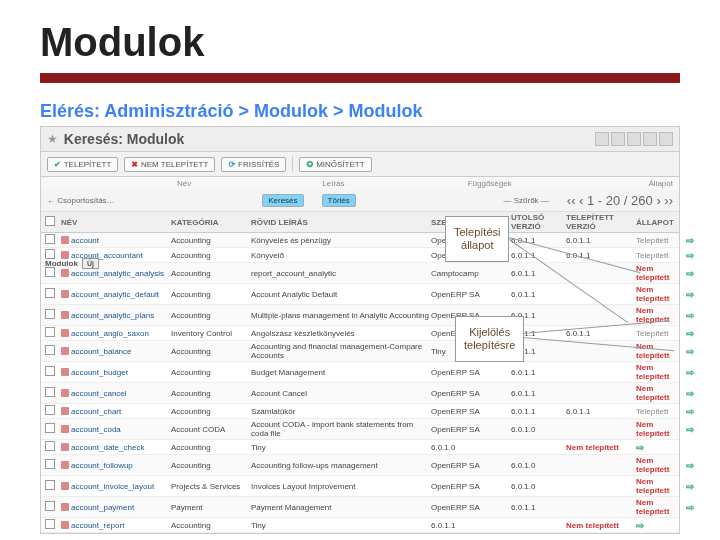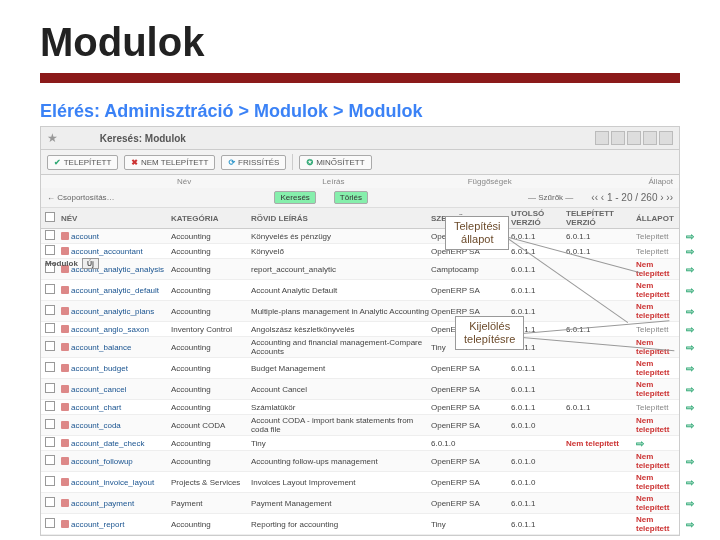--- a/index.html
+++ b/index.html
@@ -4,50 +4,50 @@
 <style>
   * { margin: 0; padding: 0; box-sizing: border-box; }
   body { font-family: Arial, sans-serif; background: #fff; width: 720px; height: 540px; position: relative; overflow: hidden; }
   .slide { padding: 20px 40px; }
   .title { font-size: 40px; font-weight: bold; color: #222; margin-bottom: 8px; }
   .redbar { height: 10px; background: #8b1a1a; margin-bottom: 18px; }
   .breadcrumb { font-size: 18px; font-weight: bold; color: #3b82f6; margin-bottom: 4px; }
   .app { border: 1px solid #ccc; background: #f7f7f7; font-size: 9px; color: #333; }
   .searchbar { display: flex; align-items: center; background: #eee; border-bottom: 1px solid #ccc; padding: 4px 6px; gap: 6px; }
   .star { color: #999; font-size: 12px; }
-  .searchbar .lbl { font-size: 10px; color: #555; font-weight: bold; margin-left: 36px; }
+  .searchbar .lbl { font-size: 14px; color: #555; font-weight: bold; }
   .toolbar-icons { margin-left: auto; display: flex; gap: 2px; }
   .toolbar-icons span { width: 14px; height: 14px; background: #ddd; border: 1px solid #bbb; }
   .filterbar { display: flex; align-items: center; gap: 6px; padding: 4px 6px; background: #f2f2f2; border-bottom: 1px solid #ccc; }
   .filterbtn { display: flex; align-items: center; gap: 3px; padding: 2px 6px; background: #fafafa; border: 1px solid #aaa; border-radius: 2px; font-size: 8px; color: #555; }
   .filterbtn .tick { color: #3a7; font-weight: bold; }
   .filterbtn .cross { color: #c33; font-weight: bold; }
   .filterbtn .ref { color: #39c; font-weight: bold; }
   .spacer { flex: 1; }
   .field-lbl { font-size: 8px; color: #666; }
   .header-cols { display: flex; justify-content: space-between; padding: 2px 6px; background: #f7f7f7; color: #888; font-size: 8px; }
   .header-cols span { flex: 1; }
   .controls { display: flex; align-items: center; gap: 18px; padding: 3px 6px; background: #f4f4f4; border-bottom: 1px solid #ddd; }
-  .btn-sm { padding: 1px 5px; background: #86efac; border: 1px solid #aaa; font-size: 8px; border-radius: 2px; }
-  .pager { font-size: 10px; color: #666; }
+  .btn-sm { padding: 1px 5px; background: #7dd3fc; border: 1px solid #aaa; font-size: 8px; border-radius: 2px; }
+  .pager { font-size: 13px; color: #666; }
   .sidebar-col { position: absolute; left: 45px; top: 258px; font-size: 8px; color: #555; }
   .sidebar-col .mod { font-weight: bold; }
   .btn-uj { padding: 1px 4px; background: #eee; border: 1px solid #999; font-size: 7px; display: inline-block; margin-left: 4px; }
   .table { width: 100%; }
   .thead, .trow { display: grid; grid-template-columns: 16px 110px 80px 180px 80px 55px 70px 50px 16px; align-items: center; padding: 1px 4px; border-bottom: 1px solid #eee; }
   .thead { background: #f0f0f0; font-weight: bold; color: #666; font-size: 8px; border-bottom: 1px solid #ccc; }
   .trow { background: #fff; font-size: 8px; color: #444; }
   .trow:nth-child(odd) { background: #fafafa; }
   .cb { width: 10px; height: 10px; border: 1px solid #999; background: #fff; display: inline-block; }
   .namecell { color: #1a5490; display: flex; align-items: center; gap: 2px; }
   .namecell .ic { width: 8px; height: 8px; background: #d88; border-radius: 1px; }
   .status-inst { color: #888; }
   .status-ninst { color: #c33; font-weight: bold; }
   .arr { color: #3a7; font-weight: bold; font-size: 10px; }
-  .callout { position: absolute; background: #fff; border: 1px solid #999; padding: 3px 8px; font-size: 11px; color: #6b4a2a; text-align: center; line-height: 1.2; z-index: 5; }
+  .callout { position: absolute; background: #fff; border: 1px solid #999; padding: 9px 8px; font-size: 11px; color: #6b4a2a; text-align: center; line-height: 1.2; z-index: 5; }
   .callout1 { left: 445px; top: 216px; }
   .callout2 { left: 438px; top: 316px; margin-left: 17px; }
   .line { position: absolute; background: #999; height: 1px; transform-origin: left center; z-index: 4; }
 </style>
 </head>
 <body>
 
 <div class="slide">
   <div class="title">Modulok</div>
   <div class="redbar"></div>
@@ -279,21 +279,20 @@
             <span>OpenERP SA</span>
             <span>6.0.1.1</span>
             <span></span>
             <span class="status-ninst">Nem telepített</span>
             <span class="arr">⇨</span>
           </div>
           <div class="trow">
             <span><span class="cb"></span></span>
             <span class="namecell"><span class="ic"></span>account_report</span>
             <span>Accounting</span>
-            <span>Reporting for accounting</span>
             <span>Tiny</span>
             <span>6.0.1.1</span>
             <span></span>
             <span class="status-ninst">Nem telepített</span>
             <span class="arr">⇨</span>
           </div>
         </div>
     </div>
   </div>
 </div>

